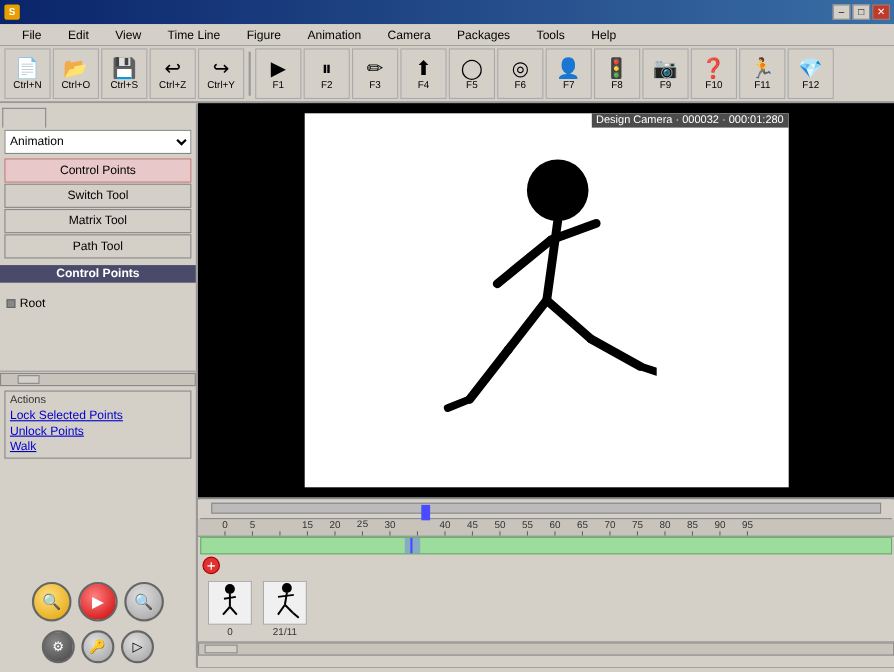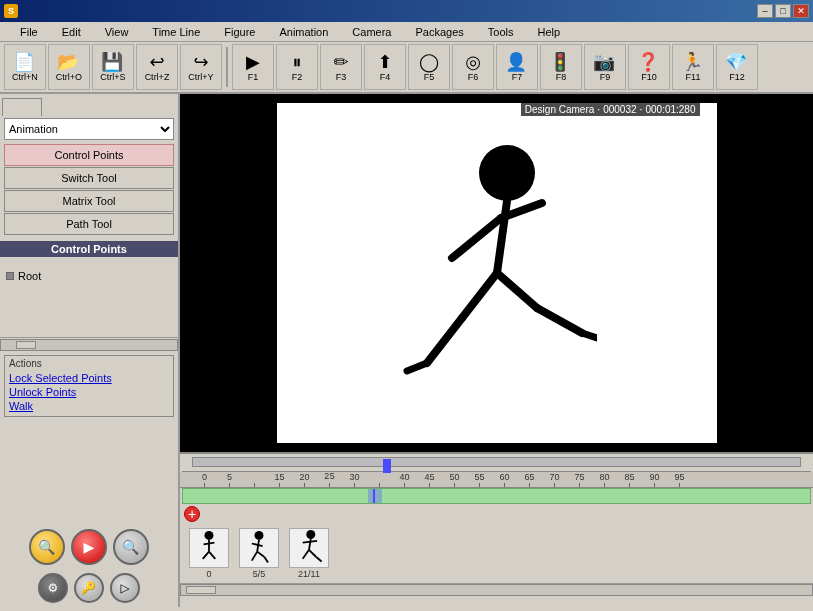--- a/index.html
+++ b/index.html
@@ -253,21 +253,21 @@
     #stage {
       background: white;
       width: 440px;
       height: 340px;
       position: relative;
       overflow: hidden;
     }
     #camera-label {
       position: absolute;
       top: 0;
-      right: 17px;
+      right: 0;
       background: rgba(0,0,0,0.7);
       color: white;
       font-size: 10px;
       padding: 1px 4px;
     }
 
     
     #stickman-container {
       position: absolute;
       top: 0; left: 0; right: 0; bottom: 0;
@@ -715,33 +715,20 @@
                 <line x1="14" y1="16" x2="26" y2="14" stroke="black" stroke-width="2"></line>
                 <line x1="20" y1="24" x2="13" y2="32" stroke="black" stroke-width="2"></line>
                 <line x1="20" y1="24" x2="27" y2="32" stroke="black" stroke-width="2"></line>
               </svg>
             </div>
     <div class="keyframe-label">0</div>
   </div>
           <div class="keyframe-item">
     <div class="keyframe-thumb">
               <svg width="36" height="36" viewBox="0 0 40 40">
-                <circle cx="20" cy="6" r="5" fill="black"></circle>
-                <line x1="20" y1="11" x2="18" y2="24" stroke="black" stroke-width="2"></line>
-                <line x1="12" y1="15" x2="24" y2="18" stroke="black" stroke-width="2"></line>
-                <line x1="18" y1="24" x2="12" y2="34" stroke="black" stroke-width="2"></line>
-                <line x1="18" y1="24" x2="26" y2="30" stroke="black" stroke-width="2"></line>
-                <line x1="26" y1="30" x2="30" y2="36" stroke="black" stroke-width="2"></line>
-              </svg>
-            </div>
-    <div class="keyframe-label">5/5</div>
-  </div>
-          <div class="keyframe-item">
-    <div class="keyframe-thumb">
-              <svg width="36" height="36" viewBox="0 0 40 40">
                 <circle cx="22" cy="5" r="5" fill="black"></circle>
                 <line x1="22" y1="10" x2="20" y2="22" stroke="black" stroke-width="2"></line>
                 <line x1="13" y1="14" x2="29" y2="12" stroke="black" stroke-width="2"></line>
                 <line x1="20" y1="22" x2="13" y2="32" stroke="black" stroke-width="2"></line>
                 <line x1="20" y1="22" x2="28" y2="30" stroke="black" stroke-width="2"></line>
                 <line x1="28" y1="30" x2="34" y2="35" stroke="black" stroke-width="2"></line>
               </svg>
             </div>
     <div class="keyframe-label">21/11</div>
   </div>

